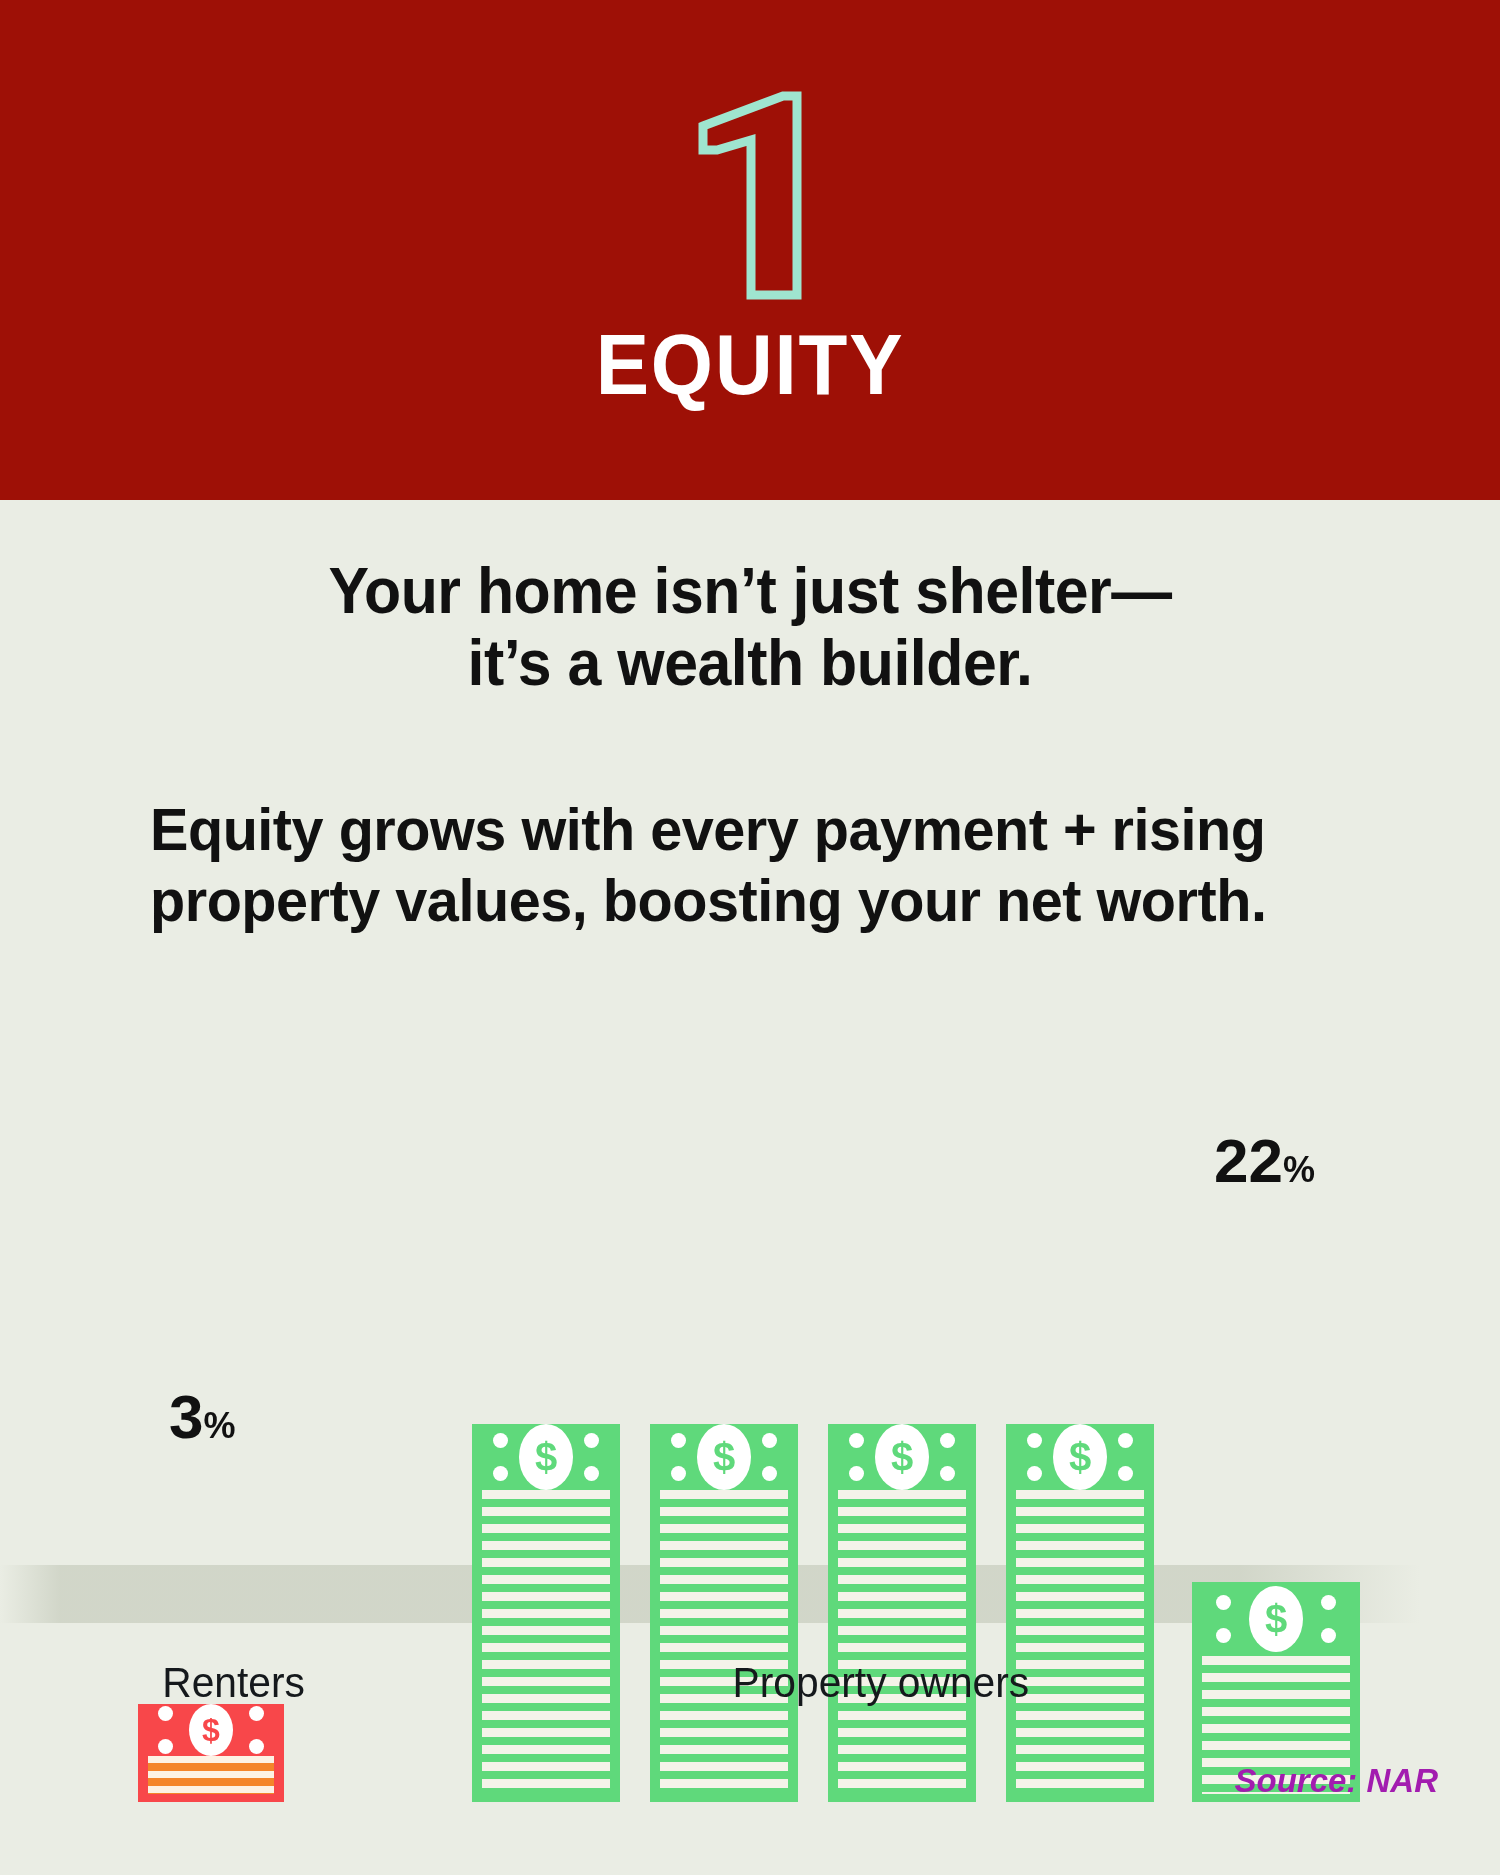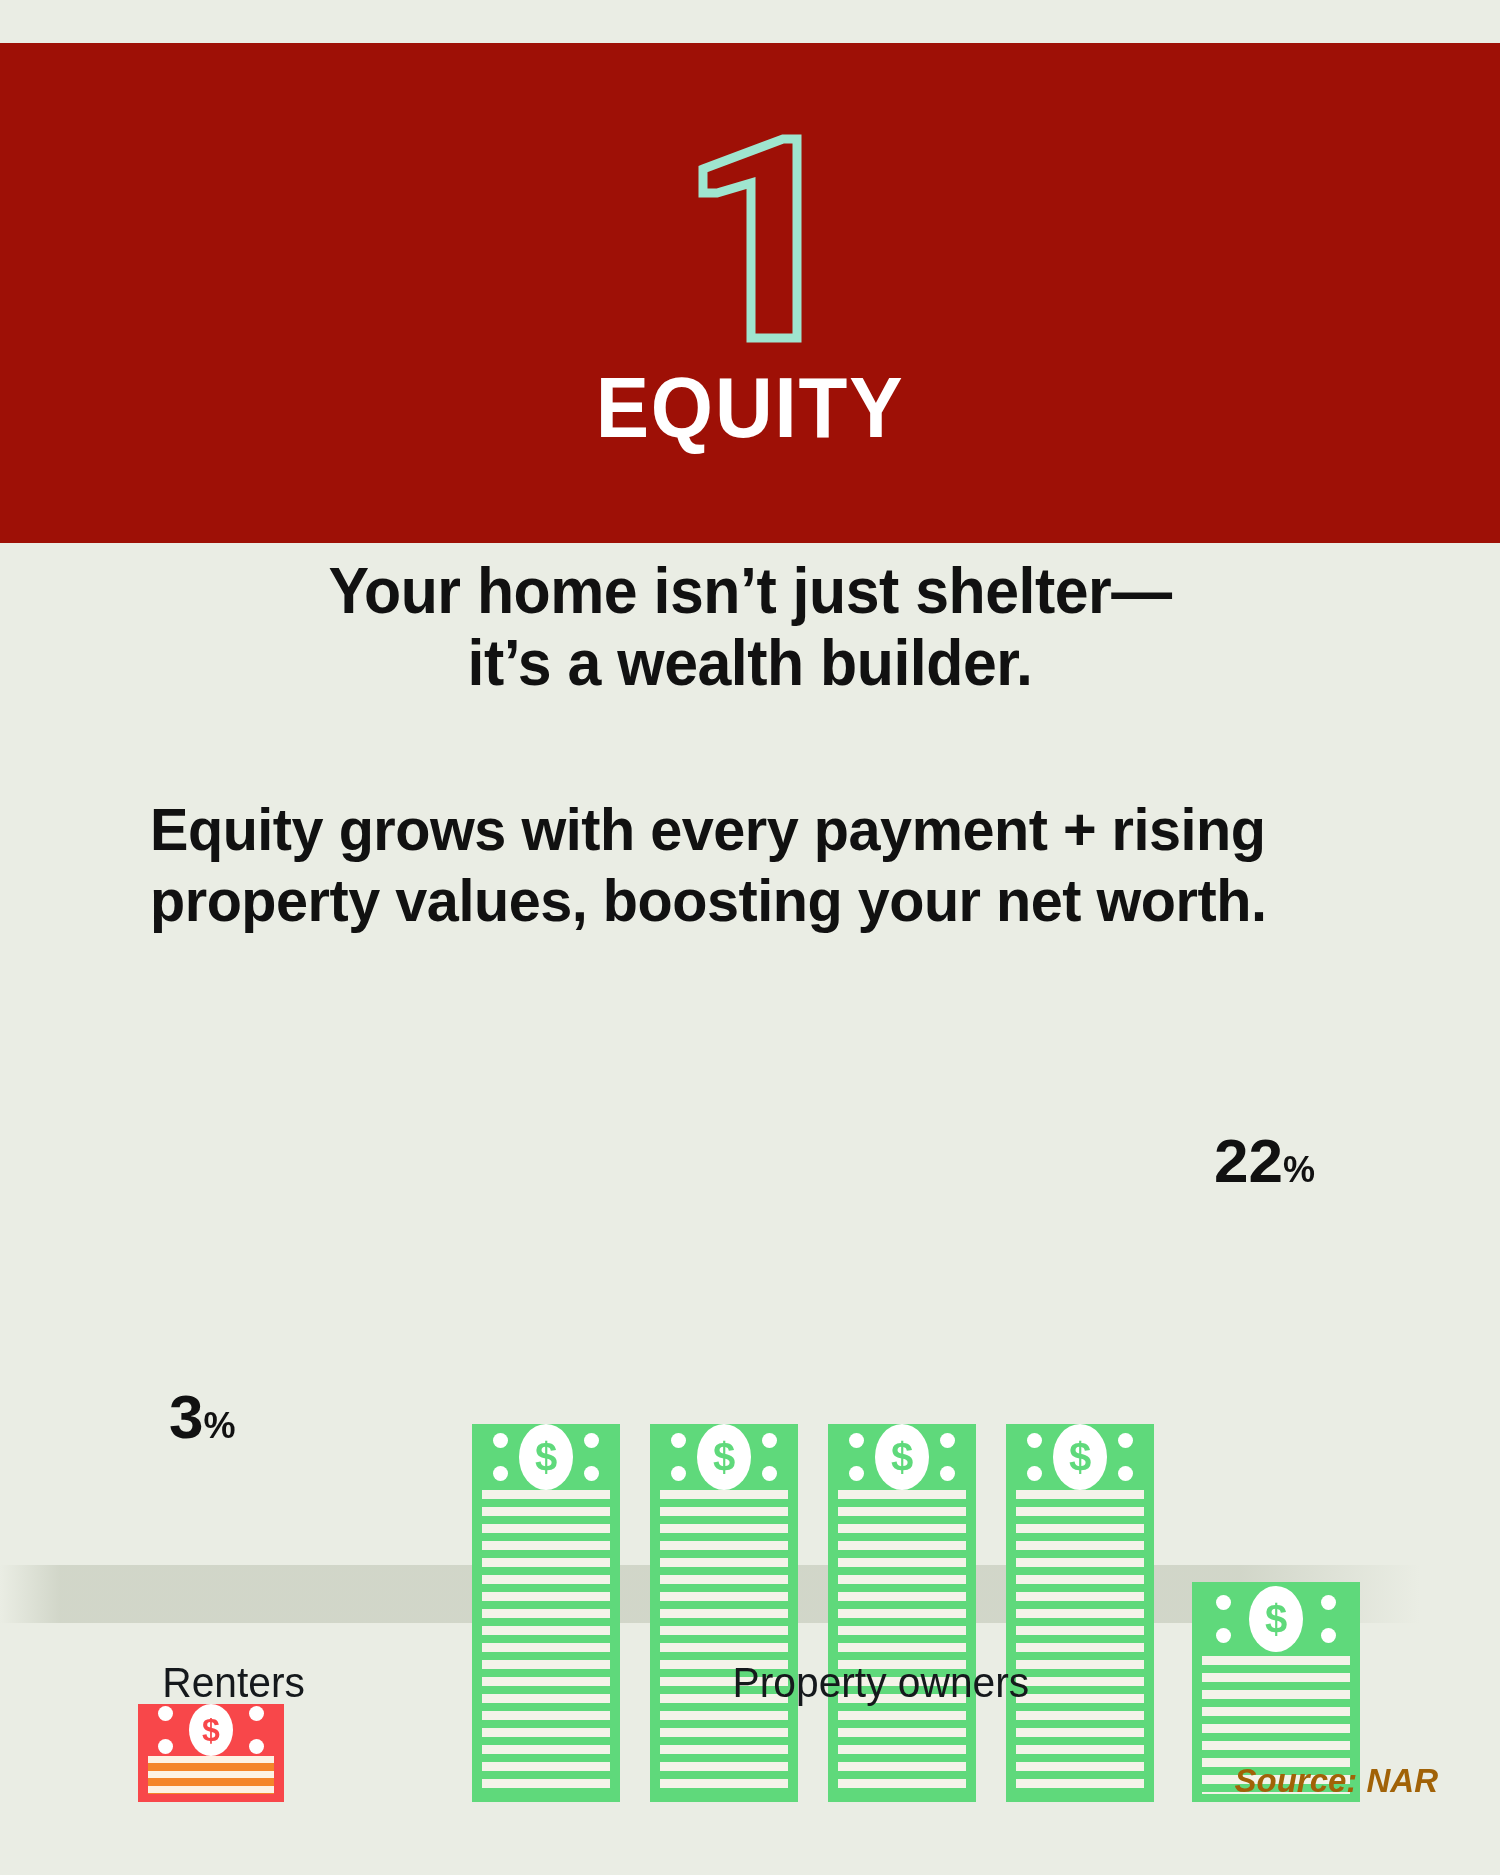--- a/index.html
+++ b/index.html
@@ -9,21 +9,21 @@
     font-family:"Liberation Sans", sans-serif;
     overflow:hidden;
     position:relative;
   }
   #page{position:relative;width:1500px;height:1875px;background:#eaede4;overflow:hidden;}
 
   
   .header{
     position:absolute;left:0;top:0;width:1500px;height:500px;
     background:#9e1006;
-    display:flex;flex-direction:column;align-items:center;justify-content:flex-start;margin-top:43px;
+    display:flex;flex-direction:column;align-items:center;justify-content:flex-start;
   }
   .numeral-wrap{
     margin-top:88px;
     height:215px;display:flex;align-items:center;justify-content:center;
   }
   .numeral-wrap svg{display:block;}
   .badge-word{
     margin-top:18px;
     color:#ffffff;
     font-family:"Liberation Sans", sans-serif;
@@ -161,21 +161,21 @@
     color:#15191c;
     line-height:1;
     white-space:nowrap;
     transform:scaleX(0.97);
   }
 
   .source{
     position:absolute;right:62px;top:1762px;
     font-family:"Liberation Sans", sans-serif;
     font-style:italic;font-weight:bold;
-    font-size:33px;color:#a16207;
+    font-size:33px;color:#a21caf;
     letter-spacing:0px;
   }
 </style>
 </head>
 <body>
 
 <div id="page">
 
   <div class="header">
     <div class="numeral-wrap">

